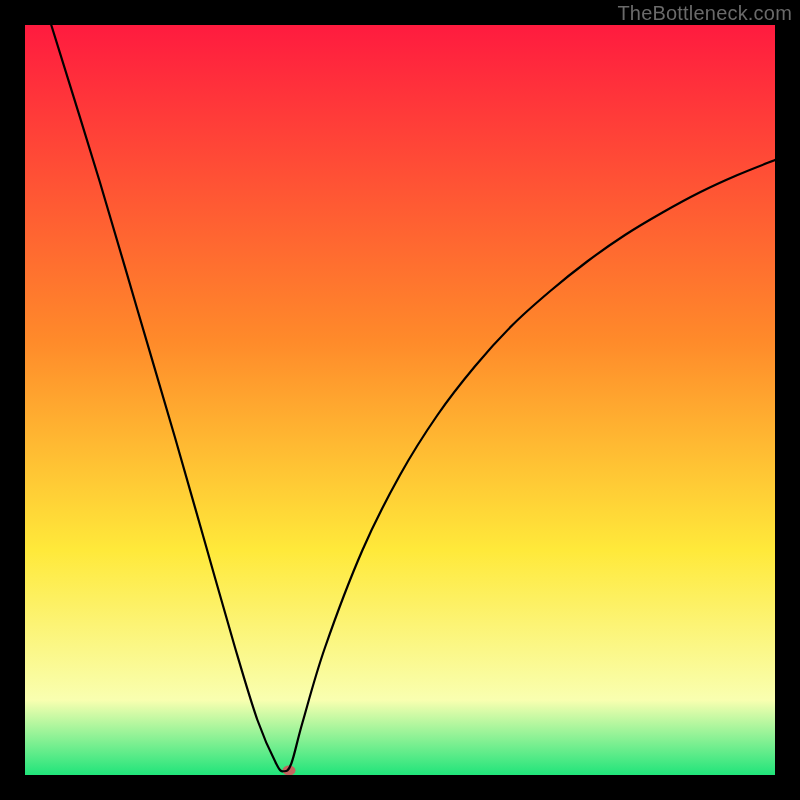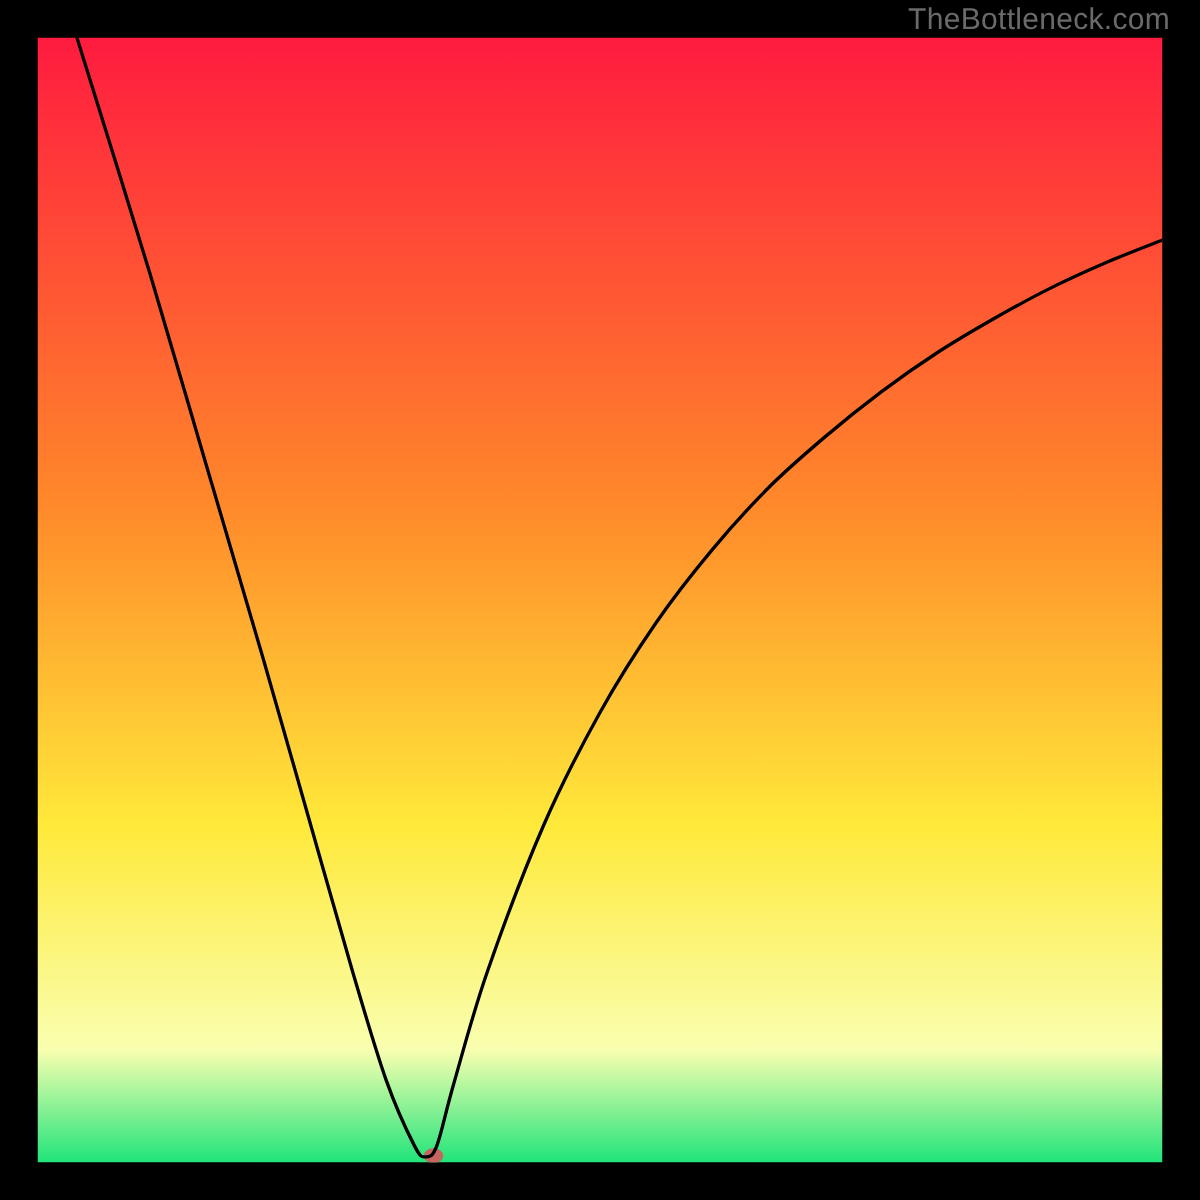--- a/index.html
+++ b/index.html
@@ -14,21 +14,21 @@
     position: absolute;
     left: 25px;
     top: 25px;
     width: 750px;
     height: 750px;
   }
   .plot svg { display: block; }
   .watermark {
     position: absolute;
     top: 2px;
-    right: 20px;
+    right: 8px;
     font-family: Arial, Helvetica, sans-serif;
     font-size: 20px;
     color: #6a6a6a;
     letter-spacing: 0.2px;
   }
 </style>
 </head>
 <body>
 
 <div class="frame">

